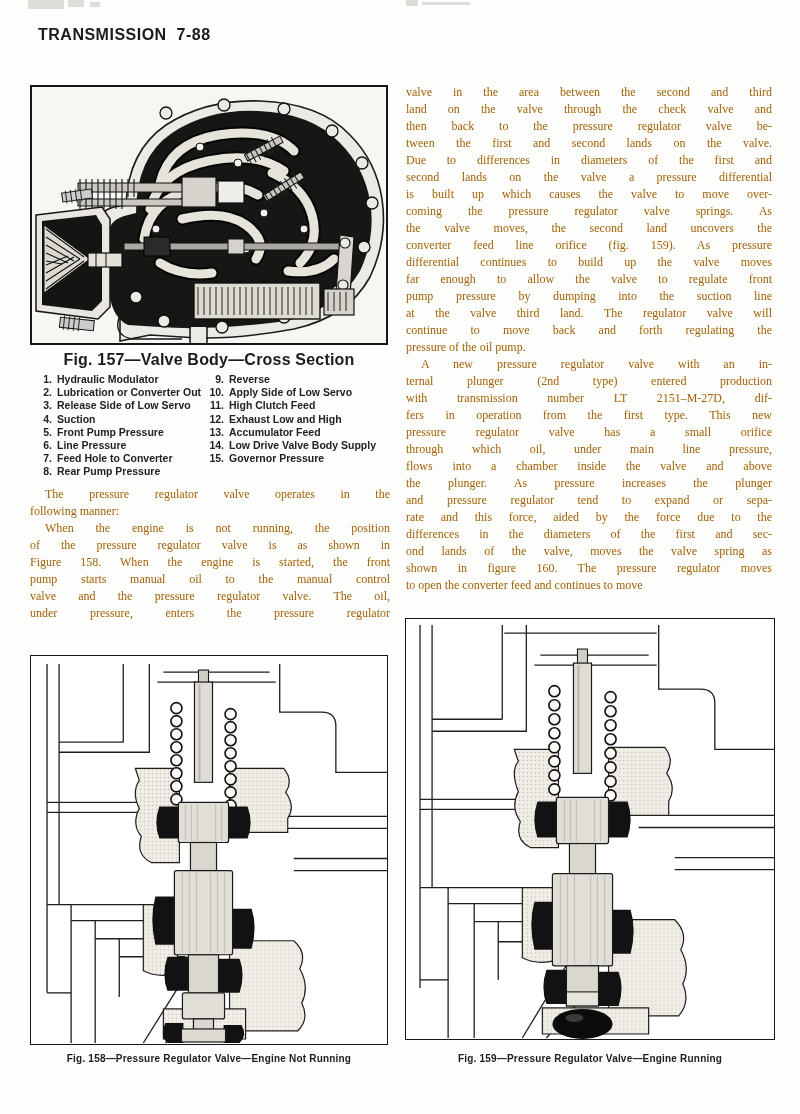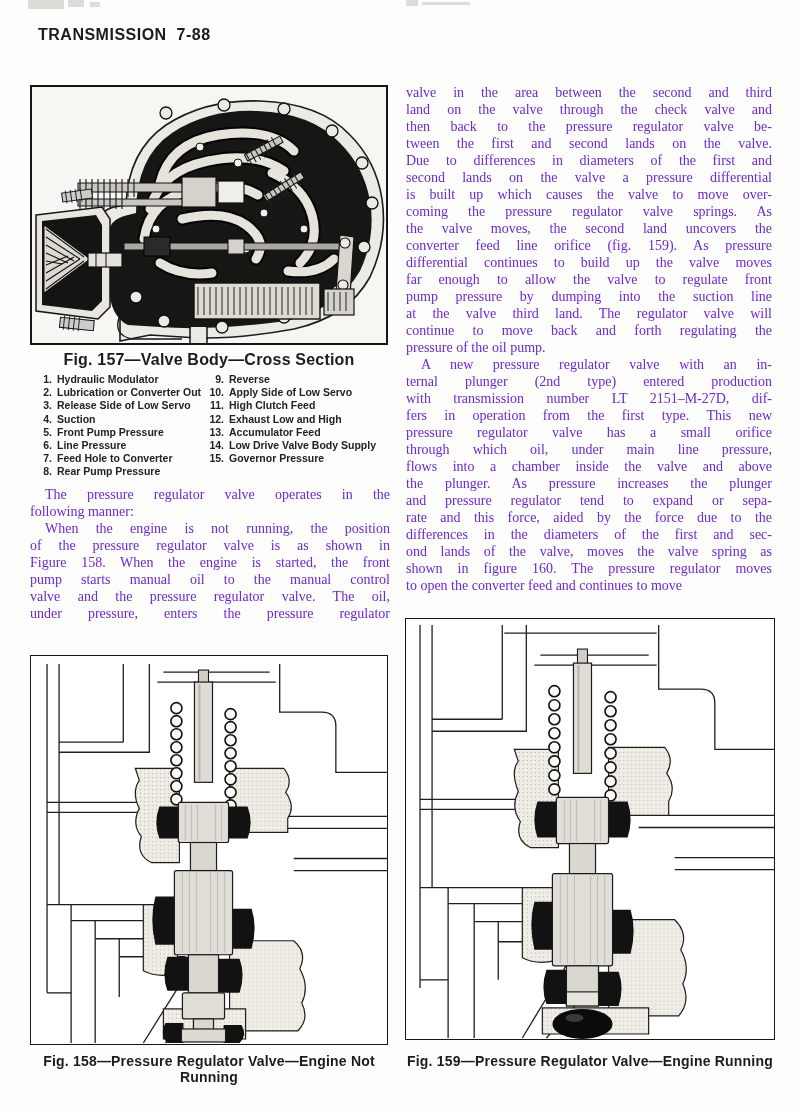--- a/index.html
+++ b/index.html
@@ -11,30 +11,30 @@
   .abs{position:absolute}
   .hdr{
     font-family:"Liberation Sans",sans-serif;font-weight:700;
     font-size:16px;letter-spacing:.5px;color:#1b1b1b;white-space:pre;
   }
   .figframe{border:2px solid #161616;background:#fff;box-sizing:border-box}
   .thinframe{border:1.5px solid #161616}
   .figframe svg{display:block;width:100%;height:100%}
   .figcap{
     font-family:"Liberation Sans",sans-serif;font-weight:700;
-    font-size:14px;text-align:center;color:#1c1c1c;letter-spacing:.2px;
+    font-size:10px;text-align:center;color:#1c1c1c;letter-spacing:.2px;
   }
   .parts{
     font-family:"Liberation Sans",sans-serif;font-weight:700;
     font-size:10.5px;color:#222;line-height:13.2px;
   }
   .prow{display:flex}
   .pnum{width:16px;text-align:right;margin-right:5px;flex:none}
   .pcol2 .pnum{width:21px}
-  .textblock{font-size:14px;line-height:17px;color:#6d28d9}
+  .textblock{font-size:12px;line-height:17px;color:#a16207}
   .tline{text-align:justify;text-align-last:justify}
   .tline.end{text-align-last:left}
   .tline.ind{text-indent:15px}
   .artifact{background:#dcdcd8;position:absolute}
 </style>
 </head>
 <body>
 
 <div class="artifact" style="left:28px;top:0;width:36px;height:9px"></div>
 <div class="artifact" style="left:68px;top:0;width:16px;height:7px"></div>

